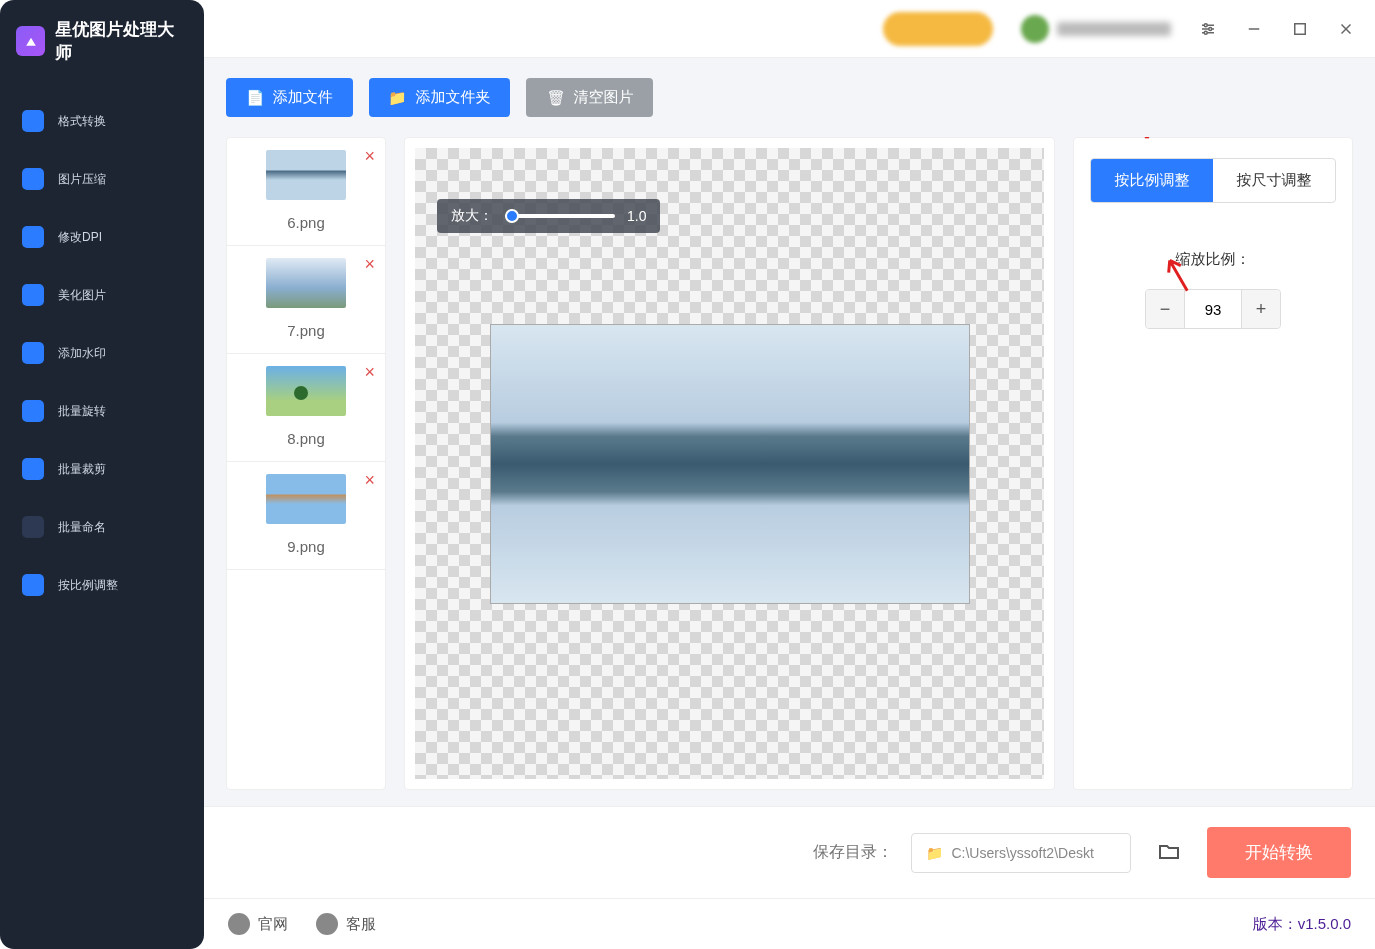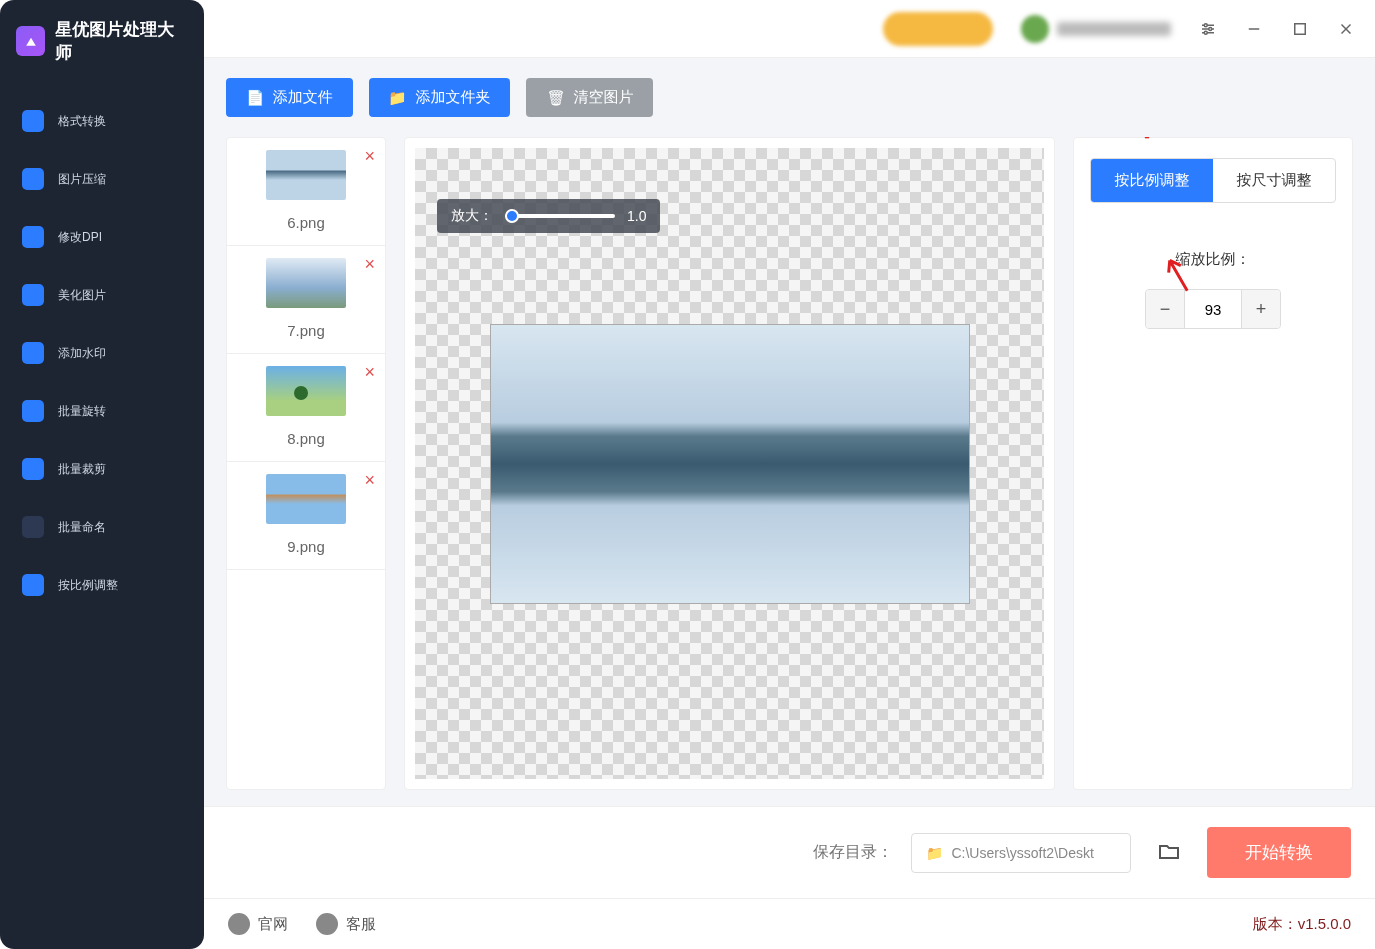--- a/index.html
+++ b/index.html
@@ -55,21 +55,21 @@
 .stepper input{ width:58px; text-align:center; border:none; border-left:1px solid #ddd; border-right:1px solid #ddd; font-size:15px;}
 .arrow { position:absolute; color:#e02020; font-size:30px;}
 .arrow svg{width:30px;height:50px;}
 .savebar { background:#fff; padding:20px 24px; display:flex; align-items:center; justify-content:flex-end; gap:18px; border-top:1px solid #eee;}
 .save-label{font-size:16px;color:#737373;}
 .path-input { width:220px; padding:11px 14px; border:1px solid #ddd; border-radius:4px; font-size:14px; color:#888; display:flex; gap:8px; align-items:center;}
 .browse-btn{ padding:8px; cursor:pointer;}
 .start-btn{ background:#ff7a6b; color:#fff; padding:14px 38px; border:none; border-radius:4px; font-size:17px; cursor:pointer;text-align:right;}
 .footer { background:#fff; border-top:1px solid #eee; padding:14px 24px; display:flex; align-items:center; gap:28px;}
 .footer .link{ display:flex; align-items:center; gap:8px; color:#555; cursor:pointer; font-size:15px;}
-.footer .ver{ margin-left:auto; color:#7f1d1d; font-size:15px;}
+.footer .ver{ margin-left:auto; color:#4c1d95; font-size:15px;}
 .circ-icon{width:22px;height:22px;border-radius:50%;background:#888;display:inline-block;}
 </style>
 </head>
 <body>
 
 <div class="app">
   <aside class="sidebar">
     <div class="brand">
       <div class="brand-icon"></div>
       <div class="brand-title">星优图片处理大师</div>

